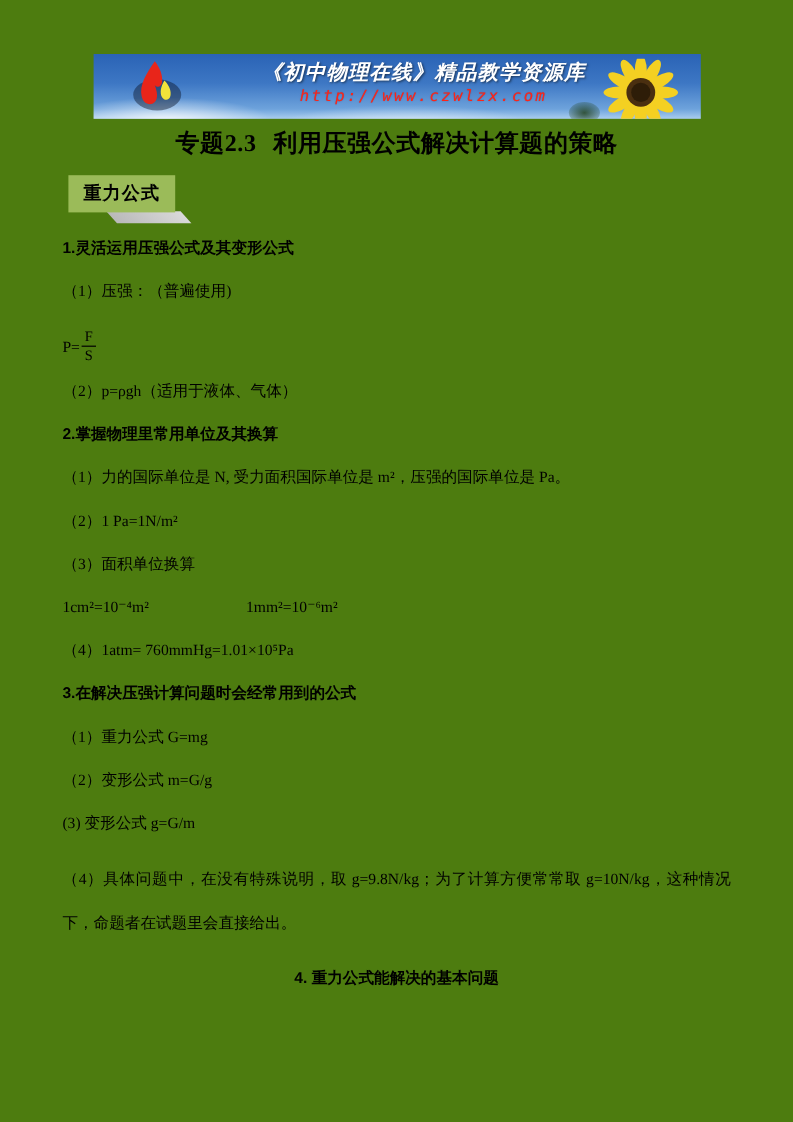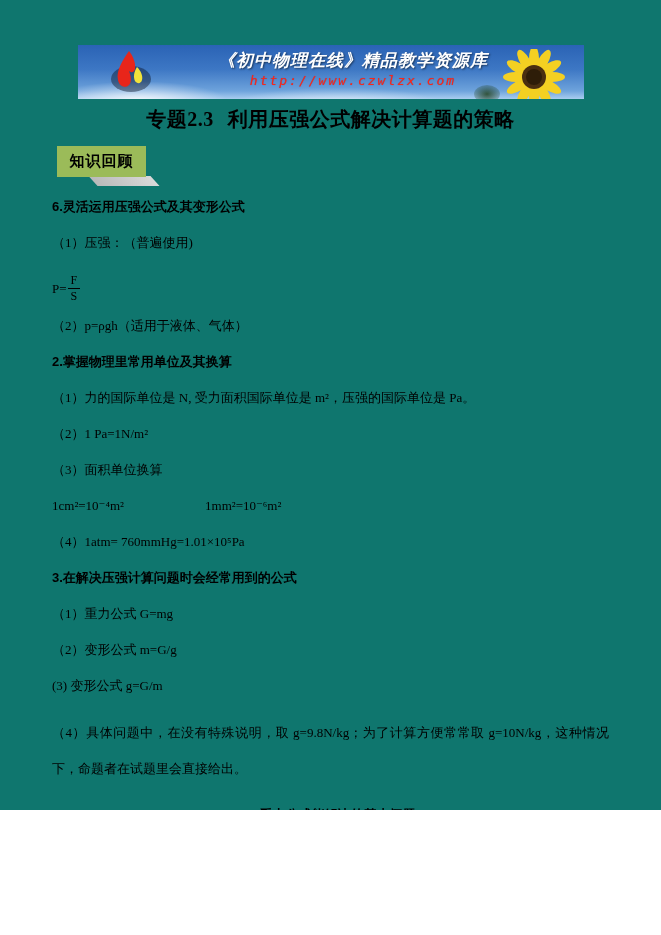--- a/index.html
+++ b/index.html
@@ -1,21 +1,21 @@
 <!DOCTYPE html>
 <html><head>
 <meta charset="utf-8">
 <style>
   html,body{margin:0;padding:0;}
   body{
     width:661px;height:935px;background:#ffffff;
     font-family:"Liberation Serif","DejaVu Serif",serif;
     color:#000;
   }
-  .page{position:relative;width:661px;height:810px;overflow:hidden;background:#0f766e;}
+  .page{position:relative;width:661px;height:935px;overflow:hidden;background:#4d7c0f;}
 
   
   .banner{
     position:absolute;left:78px;top:45px;width:506px;height:54px;
     background:linear-gradient(180deg,#2a63b5 0%,#3d77c4 45%,#6ea3dc 85%,#a9cdef 100%);
     overflow:hidden;
   }
   .cloud{position:absolute;border-radius:50%;
     background:radial-gradient(ellipse at center,rgba(255,255,255,0.85) 0%,rgba(255,255,255,0) 70%);}
   .cloud.c1{left:-30px;bottom:-22px;width:180px;height:40px;}
@@ -107,24 +107,24 @@
       <circle cx="30" cy="28" r="12" fill="#4a2f10"></circle>
       <circle cx="30" cy="28" r="8" fill="#2e1d08"></circle>
     </svg>
   </div>
 
   <div class="doc-title">
     <span>专题2.3</span><span class="t-gap"></span><span>利用压强公式解决计算题的策略</span>
   </div>
 
   <div class="badge-shadow"></div>
-  <div class="badge">知识回顾</div>
+  <div class="badge">重力公式</div>
 
   <div class="content">
-    <p class="hd">6.灵活运用压强公式及其变形公式</p>
+    <p class="hd">1.灵活运用压强公式及其变形公式</p>
     <p>（1）压强：（普遍使用)</p>
 
     <p class="formula">
       <span class="lhs">P=</span>
         <span class="frac">
           <span class="num">F</span>
           <span class="den">S</span>
         </span>
     </p>
 

